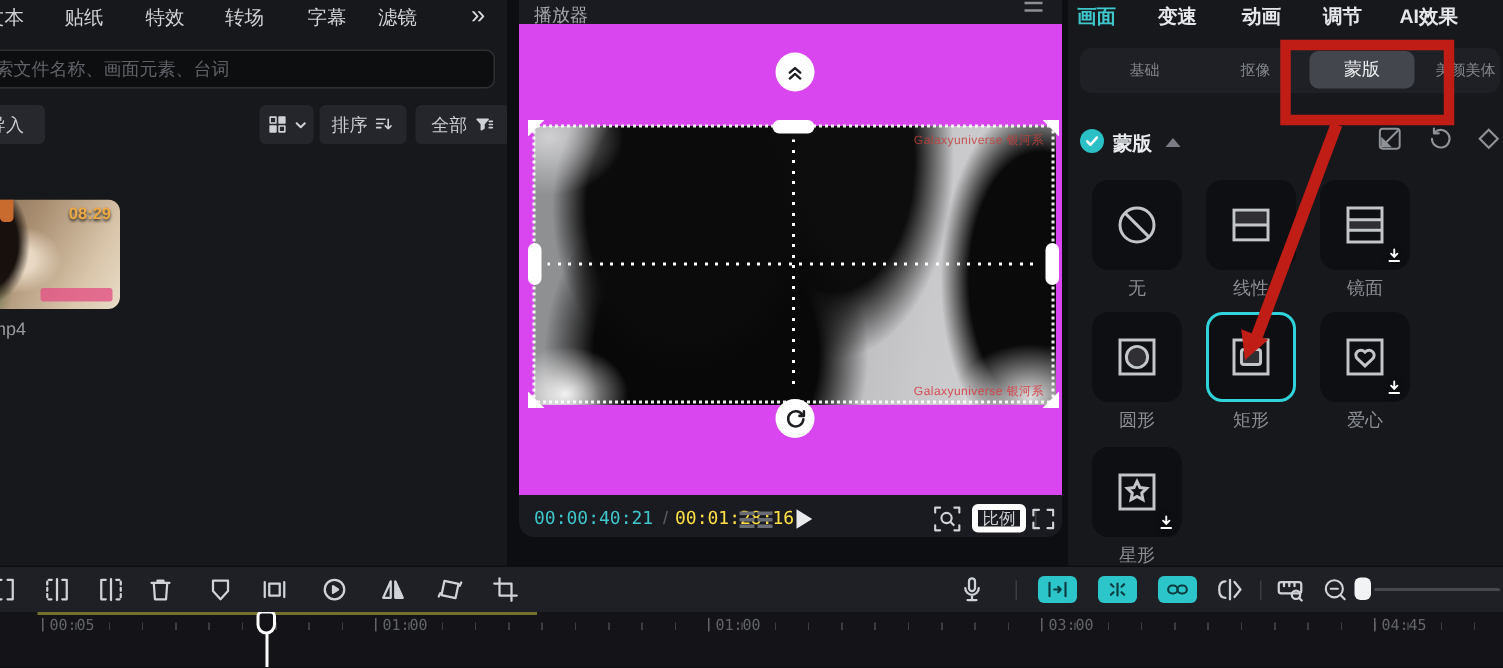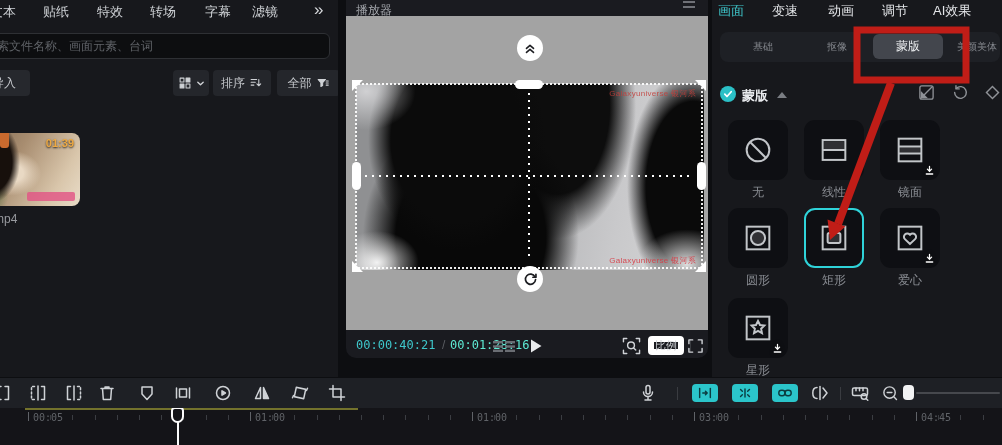--- a/index.html
+++ b/index.html
@@ -30,21 +30,21 @@
        linear-gradient(120deg,#6e5a48,#a88d70 45%,#d9c6ab 80%,#e9dcc8)}
   .dur{position:absolute;right:6px;top:4px;font-size:11px;font-weight:bold;color:#eda943;text-shadow:0 1px 2px rgba(0,0,0,.8)}
   .wm-pink{position:absolute;right:5px;bottom:5px;width:48px;height:9px;background:rgba(226,83,132,.8);border-radius:2px}
   .orange-sliver{position:absolute;left:45px;top:0;width:9px;height:15px;background:#c96a2e;border-radius:0 0 3px 3px}
   .fname{position:absolute;left:-6px;top:212px;font-size:12px;color:#97999e}
 
   
   #player{position:absolute;left:346px;top:0;width:362px;height:358px;background:#1a1b20;border-radius:0 0 10px 10px;overflow:hidden}
   .ptitle{position:absolute;left:10px;top:2px;font-size:12px;color:#a6a9ae}
   .pmenu{position:absolute;right:12px;top:0}
-  .stage{position:absolute;left:0;top:16px;width:362px;height:314px;background:#a3a3a3}
+  .stage{position:absolute;left:0;top:16px;width:362px;height:314px;background:#d946ef}
   .video{position:absolute;left:10px;top:68px;width:348px;height:186px;
      background:
        radial-gradient(60px 45px at 6% 96%, rgba(250,250,250,.95), rgba(250,250,250,0) 70%),
        radial-gradient(70px 50px at 95% 97%, rgba(245,245,245,.9), rgba(245,245,245,0) 70%),
        radial-gradient(70px 55px at 3% 4%, rgba(230,230,232,.75), rgba(230,230,232,0) 70%),
        radial-gradient(120px 150px at 29% 30%, #0b0b0b 55%, rgba(11,11,11,0) 74%),
        radial-gradient(150px 170px at 33% 82%, #080808 50%, rgba(8,8,8,0) 72%),
        radial-gradient(115px 195px at 58% 12%, #0d0d0d 45%, rgba(13,13,13,0) 68%),
        radial-gradient(95px 170px at 97% 55%, #0a0a0a 50%, rgba(10,10,10,0) 70%),
        linear-gradient(100deg,#8f9092 10%,#aeafb1 45%,#c9c9cb 75%,#d6d6d7)}
@@ -59,28 +59,28 @@
   .corner{position:absolute;width:11px;height:11px;background:#fff;pointer-events:auto;cursor:grab}
   .c-tl{left:-5px;top:-5px;clip-path:polygon(0 0,100% 0,0 100%)}
   .c-tr{right:-5px;top:-5px;clip-path:polygon(0 0,100% 0,100% 100%)}
   .c-bl{left:-5px;bottom:-5px;clip-path:polygon(0 0,0 100%,100% 100%)}
   .c-br{right:-5px;bottom:-5px;clip-path:polygon(100% 0,100% 100%,0 100%)}
   .circbtn{position:absolute;width:26px;height:26px;border-radius:50%;background:#fff;display:flex;align-items:center;justify-content:center;cursor:pointer}
   .pctrl{position:absolute;top:335px;left:0;width:362px;height:22px}
   .tc{font-family:"DejaVu Sans Mono",monospace;font-size:12px}
   .tcur{position:absolute;left:10px;top:3px;color:#3ec6ca}
   .tsep{position:absolute;left:96px;top:3px;color:#5a5d62;font-size:12px}
-  .ttot{position:absolute;left:104px;top:3px;color:#5eead4}
-  .ratio{position:absolute;left:302px;top:1px;width:36px;height:19px;border:6px solid #ffffff;border-radius:4px;
+  .ttot{position:absolute;left:104px;top:3px;color:#fde047}
+  .ratio{position:absolute;left:302px;top:1px;width:36px;height:19px;border:4px solid #ffffff;border-radius:4px;
          color:#cdd0d4;font-size:11px;display:flex;align-items:center;justify-content:center;cursor:pointer;box-sizing:border-box}
   .vdiv{position:absolute;left:344px;top:4px;width:1px;height:13px;background:#3a3c41}
 
   
   #right{position:absolute;left:712px;top:0;width:290px;height:377px;background:#17181c;overflow:hidden}
-  .rtab{position:absolute;top:2px;font-size:13px;font-weight:normal;color:#e4e6e9;cursor:pointer;white-space:nowrap}
+  .rtab{position:absolute;top:2px;font-size:13px;font-weight:bold;color:#e4e6e9;cursor:pointer;white-space:nowrap}
   .rtab.active{color:#3ec6ca}
   .subwrap{position:absolute;left:8px;top:32px;width:280px;height:30px;background:#1e2025;border-radius:8px}
   .subtab{position:absolute;top:40px;font-size:10px;color:#83868c;cursor:pointer;white-space:nowrap}
   .subpill{position:absolute;left:161px;top:34px;width:70px;height:25px;background:#43464d;border-radius:6px;
            color:#eceef0;font-size:12px;display:flex;align-items:center;justify-content:center;cursor:pointer}
   .chk{position:absolute;left:8px;top:86px;width:16px;height:16px;border-radius:50%;background:#2bc0c6;
        display:flex;align-items:center;justify-content:center;cursor:pointer}
   .secTitle{position:absolute;left:30px;top:87px;font-size:13px;font-weight:bold;color:#e9ebee}
   .collapse{position:absolute;left:65px;top:92px;width:0;height:0;border-left:5px solid transparent;border-right:5px solid transparent;
             border-bottom:6px solid #7a7d83;cursor:pointer}
@@ -164,21 +164,21 @@
           <g class="st">
             <path d="M3 5l4 4.5V15l2.5-1.5V9.5L13.5 5z" fill="#cfd2d6"></path>
             <path d="M14.5 7h3M14.5 10h3M14.5 13h3"></path>
           </g>
         </svg>
       </span>
   </div>
 
   <div class="thumb">
     <div class="orange-sliver"></div>
-    <span class="dur">01:39</span>
+    <span class="dur">08:29</span>
     <div class="wm-pink"></div>
   </div>
   <div class="fname">mp4</div>
 </div>
 
 <div id="player">
   <div class="ptitle">播放器</div>
   <div class="pmenu">
     <svg width="14" height="10" viewBox="0 0 14 10">
         <g stroke="#8c8f94" stroke-width="1.6">

